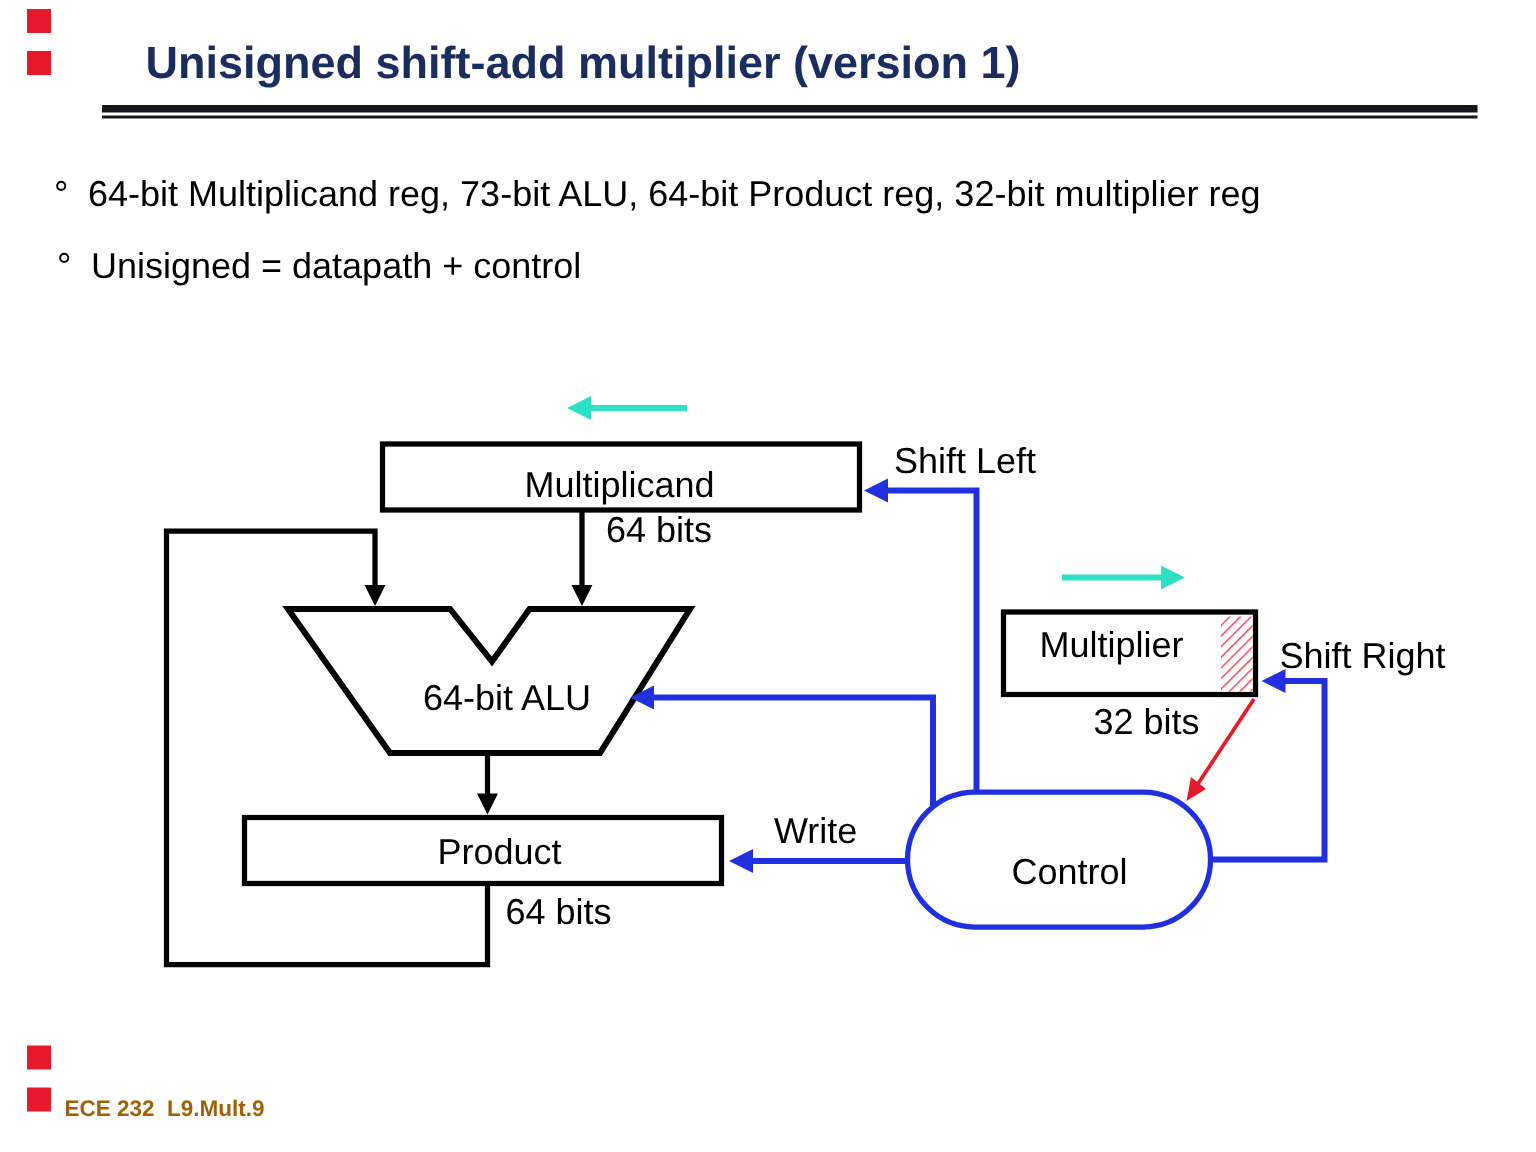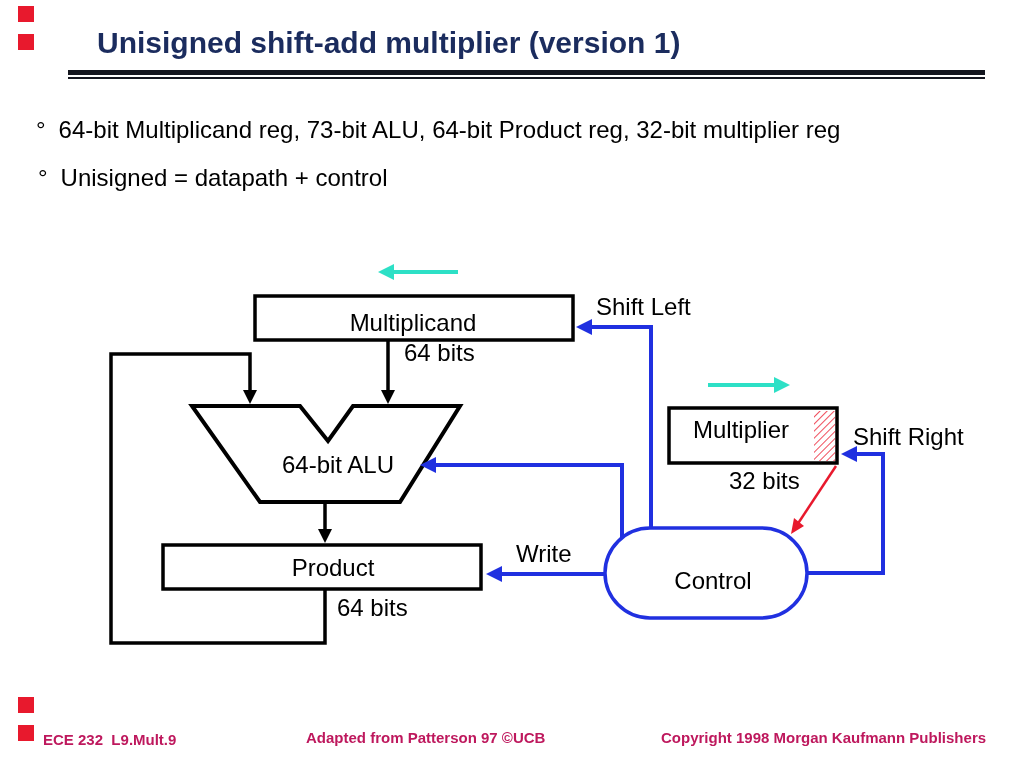--- a/index.html
+++ b/index.html
@@ -21,21 +21,21 @@
   .rule-thin{height:2px;background:#14161f;margin-top:2px;}
   .bullet{
     position:absolute;font-size:24px;color:#000;white-space:nowrap;
     display:flex;align-items:flex-start;
   }
   .bullet-1{left:36px;top:116px;}
   .bullet-2{left:38px;top:164px;}
   .bullet-sym{margin-right:13px;}
   .diagram-svg{position:absolute;left:0;top:0;}
   .diagram-svg text{font-family:"Liberation Sans",sans-serif;font-size:24px;fill:#000;}
-  .footer-item{position:absolute;font-weight:bold;color:#be185d;white-space:pre;text-align:center;}
+  .footer-item{position:absolute;font-weight:bold;color:#a16207;white-space:pre;text-align:center;}
   .footer-left{left:43px;top:731px;font-size:15px;}
   .footer-center{left:306px;top:729px;font-size:15px;}
   .footer-right{left:661px;top:729px;font-size:15px;}
 </style>
 </head>
 <body>
 
 <div class="slide">
 
   <div class="corner-sq sq-t1"></div>
@@ -106,16 +106,14 @@
     <text x="741" y="438" text-anchor="middle">Multiplier</text>
     <text x="729" y="489">32 bits</text>
     <text x="853" y="445">Shift Right</text>
     <text x="333" y="576" text-anchor="middle">Product</text>
     <text x="337" y="616">64 bits</text>
     <text x="516" y="562">Write</text>
     <text x="713" y="589" text-anchor="middle" fill="#2030e0">Control</text>
   </svg>
 
   <div class="footer-item footer-left">ECE 232  L9.Mult.9</div>
-  <div class="footer-item footer-center">Adapted from Patterson 97 ©UCB</div>
-  <div class="footer-item footer-right">Copyright 1998 Morgan Kaufmann Publishers</div>
 
 </div>
 
 </body></html>

